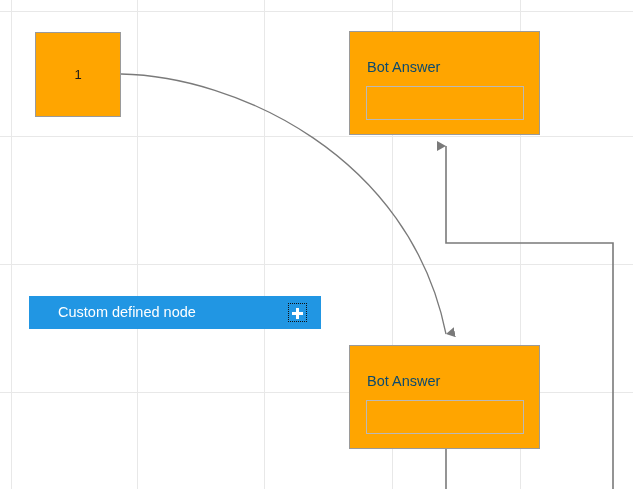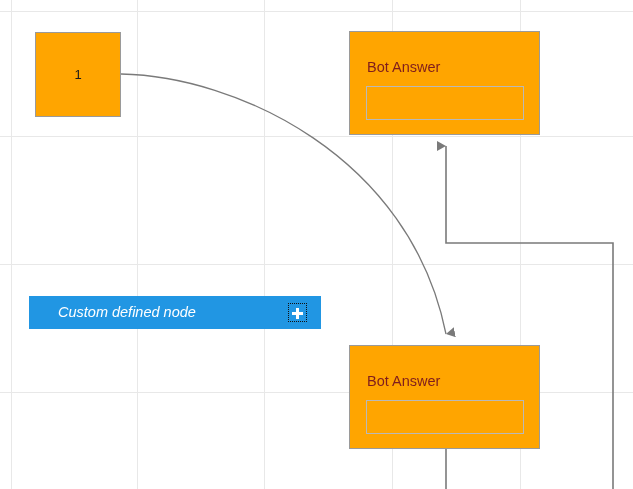--- a/index.html
+++ b/index.html
@@ -62,21 +62,21 @@
   .node-square-label {
     font-size: 13px;
     color: #1a1a1a;
     line-height: 1;
   }
   .node-title {
     position: absolute;
     left: 17px;
     top: 28px;
     font-size: 14.5px;
-    color: #7f1d1d;
+    color: #0c4a6e;
     line-height: 1;
     white-space: nowrap;
   }
   .node-slot {
     position: absolute;
     left: 16px;
     top: 54px;
     width: 158px;
     height: 34px;
     box-sizing: border-box;
@@ -169,18 +169,18 @@
   <div class="node" style="left:349px; top:31px; width:191px; height:104px;">
     <div class="node-title">Bot Answer</div>
     <div class="node-slot"></div>
   </div>
 
   <div class="node" style="left:349px; top:345px; width:191px; height:104px;">
     <div class="node-title">Bot Answer</div>
     <div class="node-slot"></div>
   </div>
 
-  <div class="palette-button" style="left:29px; top:296px; width:292px; height:33px;font-style:italic;">
+  <div class="palette-button" style="left:29px; top:296px; width:292px; height:33px;">
     <span class="palette-button-label">Custom defined node</span>
     <span class="add-icon"></span>
   </div>
 
 </div>
 
 </body></html>

